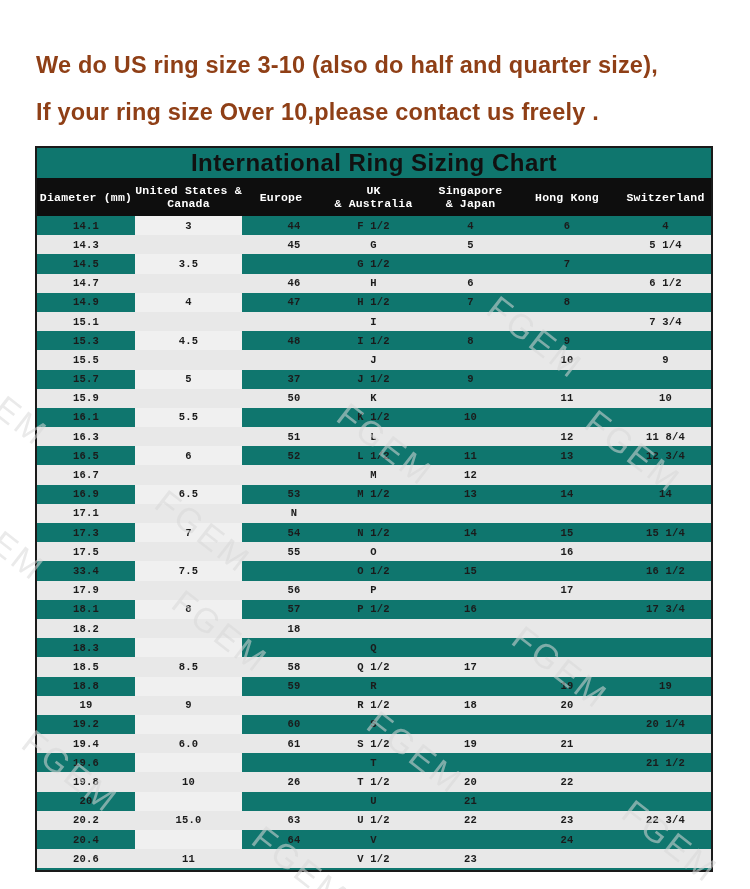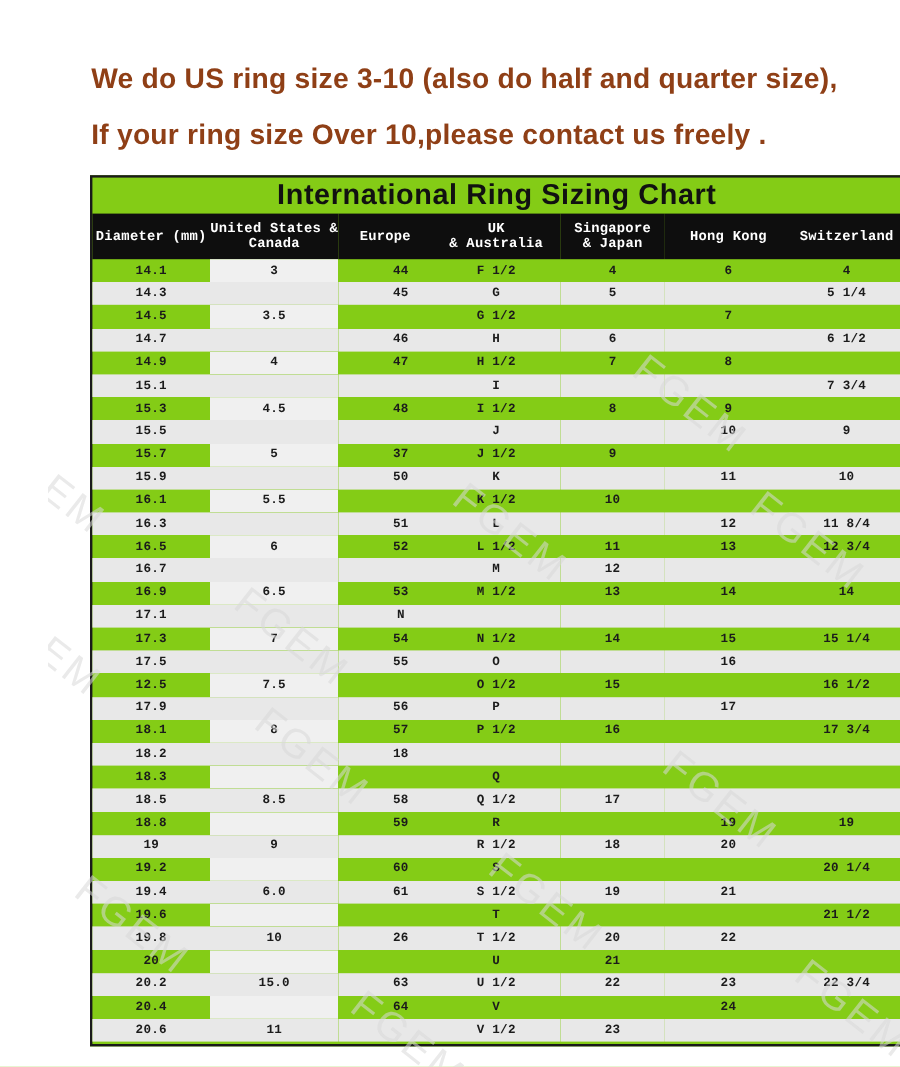--- a/index.html
+++ b/index.html
@@ -3,40 +3,40 @@
 <meta charset="utf-8">
 <style>
   html,body{margin:0;padding:0;}
   body{
     width:750px;height:889px;
     background:#ffffff;
     font-family:"Liberation Sans", sans-serif;
     position:relative;
     overflow:hidden;
   }
-  .page{position:absolute;inset:0;overflow:hidden;margin-left:40px;}
+  .page{position:absolute;inset:0;overflow:hidden;}
 
   
   .intro{
     margin:42px 0 0 36px;
     color:var(--intro, #8f3f16);
     font-size:23.5px;
     font-weight:bold;
     line-height:47px;
     letter-spacing:0.2px;
     white-space:nowrap;
   }
 
   
   .chart-wrap{
     position:absolute;
     left:35px; top:146px;
     width:678px; height:726px;
     border:2px solid var(--border, #1a1a1a);
-    background:#84cc16;
+    background:#0f766e;
     box-sizing:border-box;
     z-index:1;
   }
   .chart-title{
     height:30px; line-height:30px;
     text-align:center;
     font-size:24px;
     font-weight:bold;
     letter-spacing:0.5px;
     color:#111;
@@ -316,21 +316,21 @@
           <tr>
             <td>17.5</td>
             <td class="us"></td>
             <td class="europe">55</td>
             <td>O</td>
             <td></td>
             <td>16</td>
             <td></td>
           </tr>
           <tr>
-            <td>12.5</td>
+            <td>33.4</td>
             <td class="us">7.5</td>
             <td class="europe"></td>
             <td>O 1/2</td>
             <td>15</td>
             <td></td>
             <td>16 1/2</td>
           </tr>
           <tr>
             <td>17.9</td>
             <td class="us"></td>

